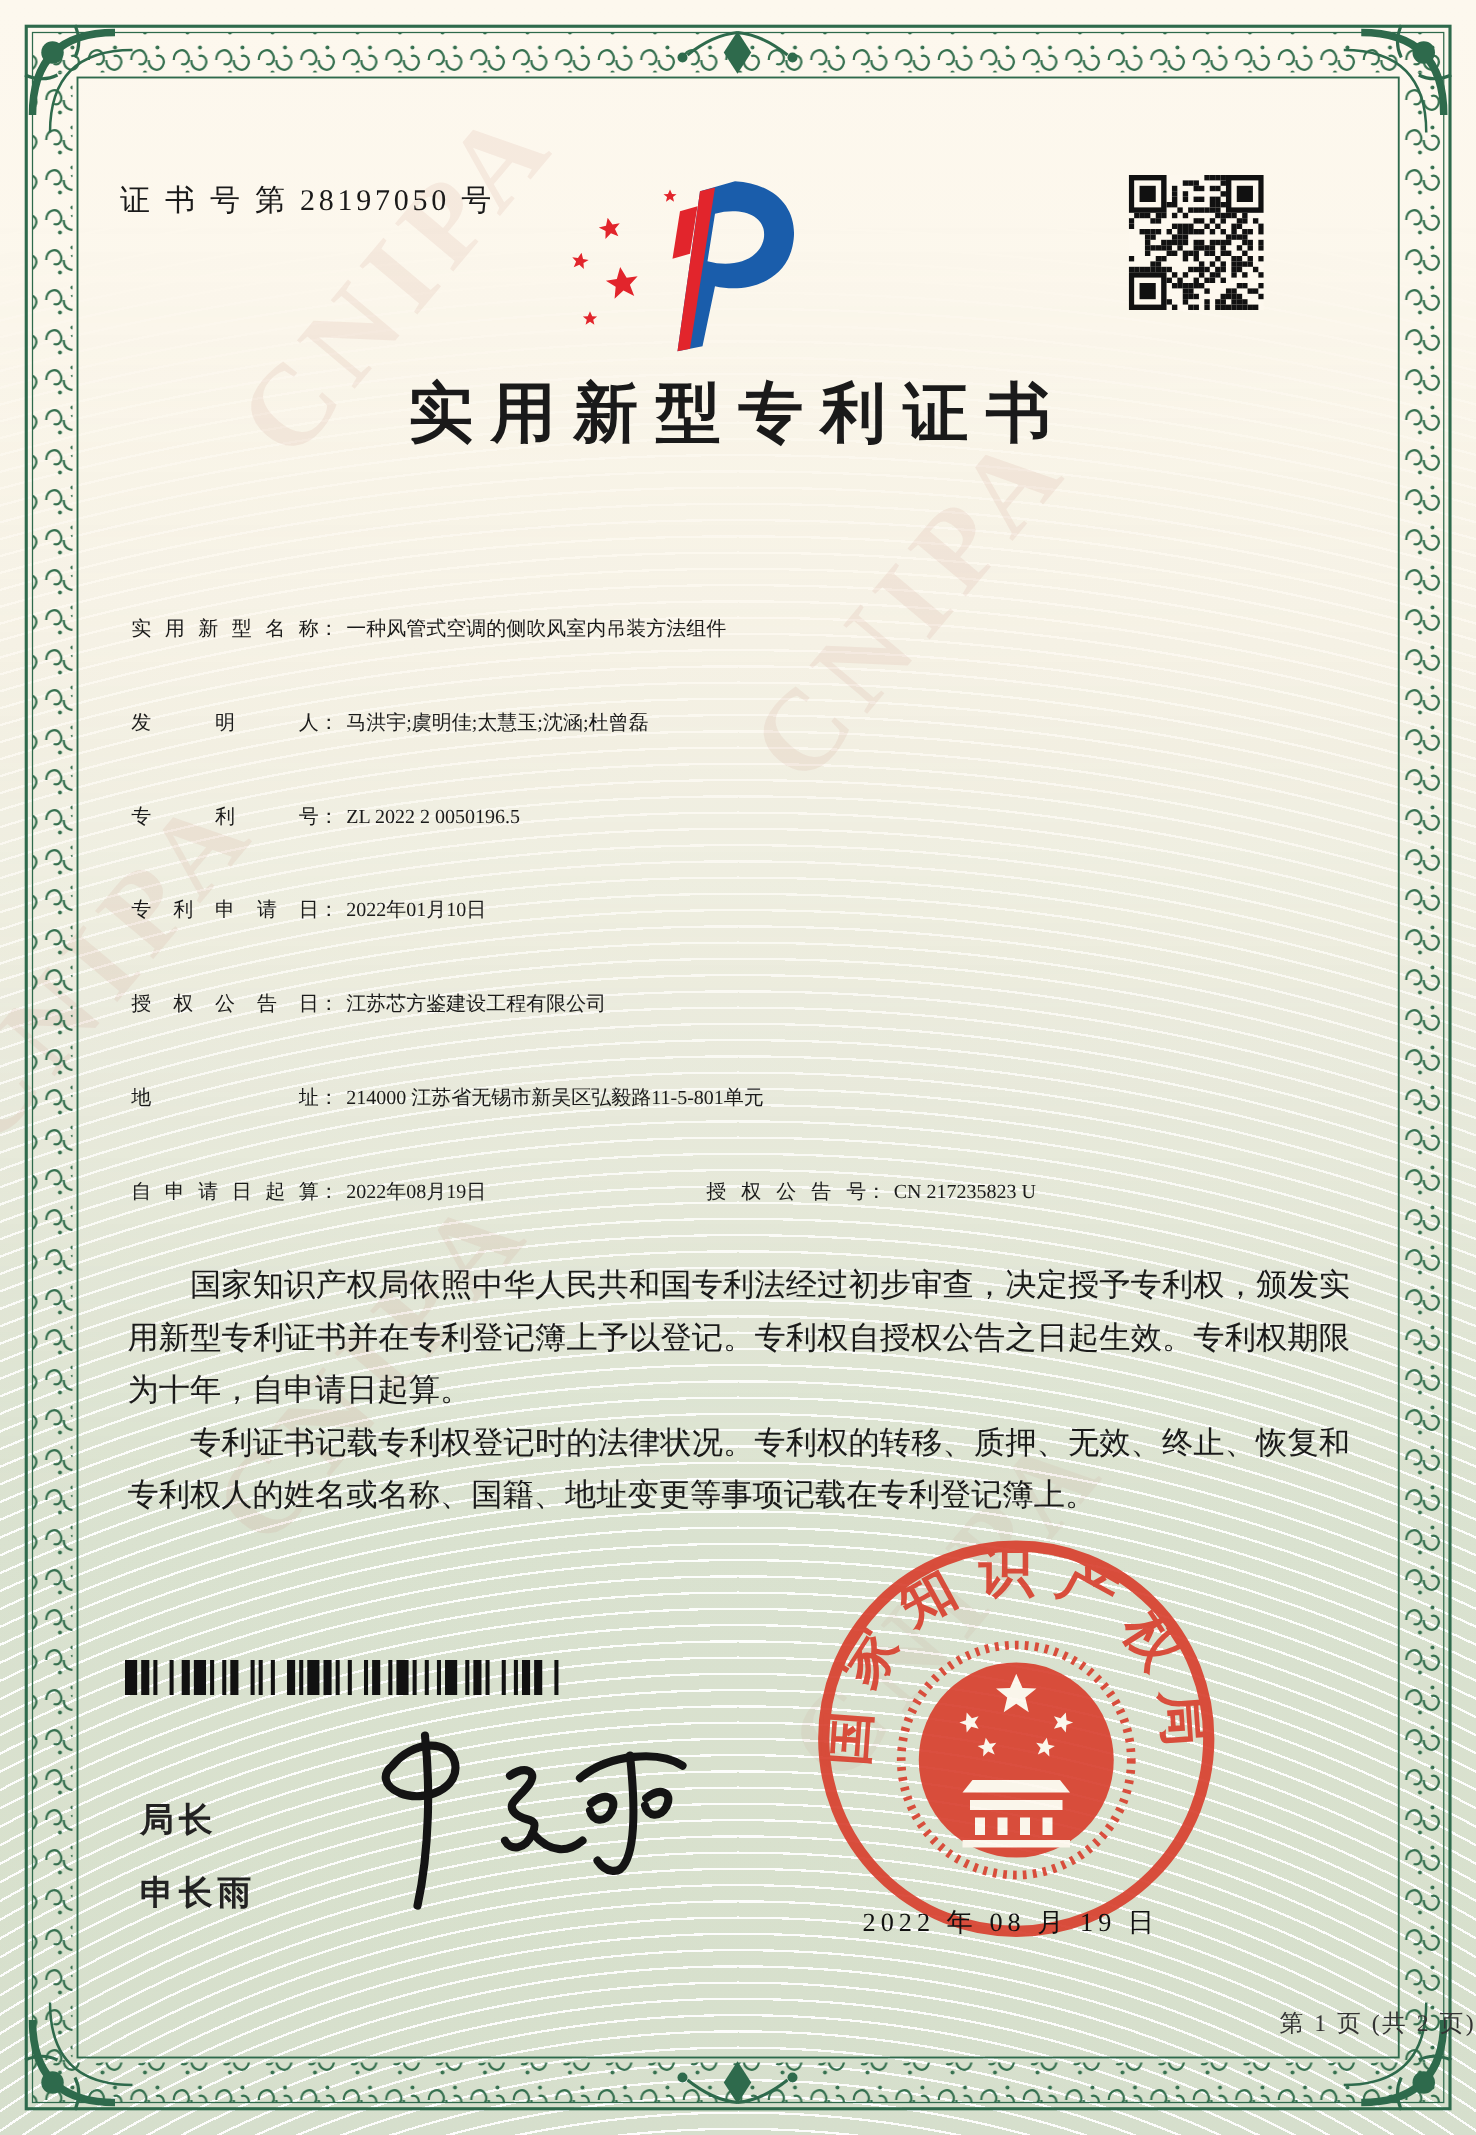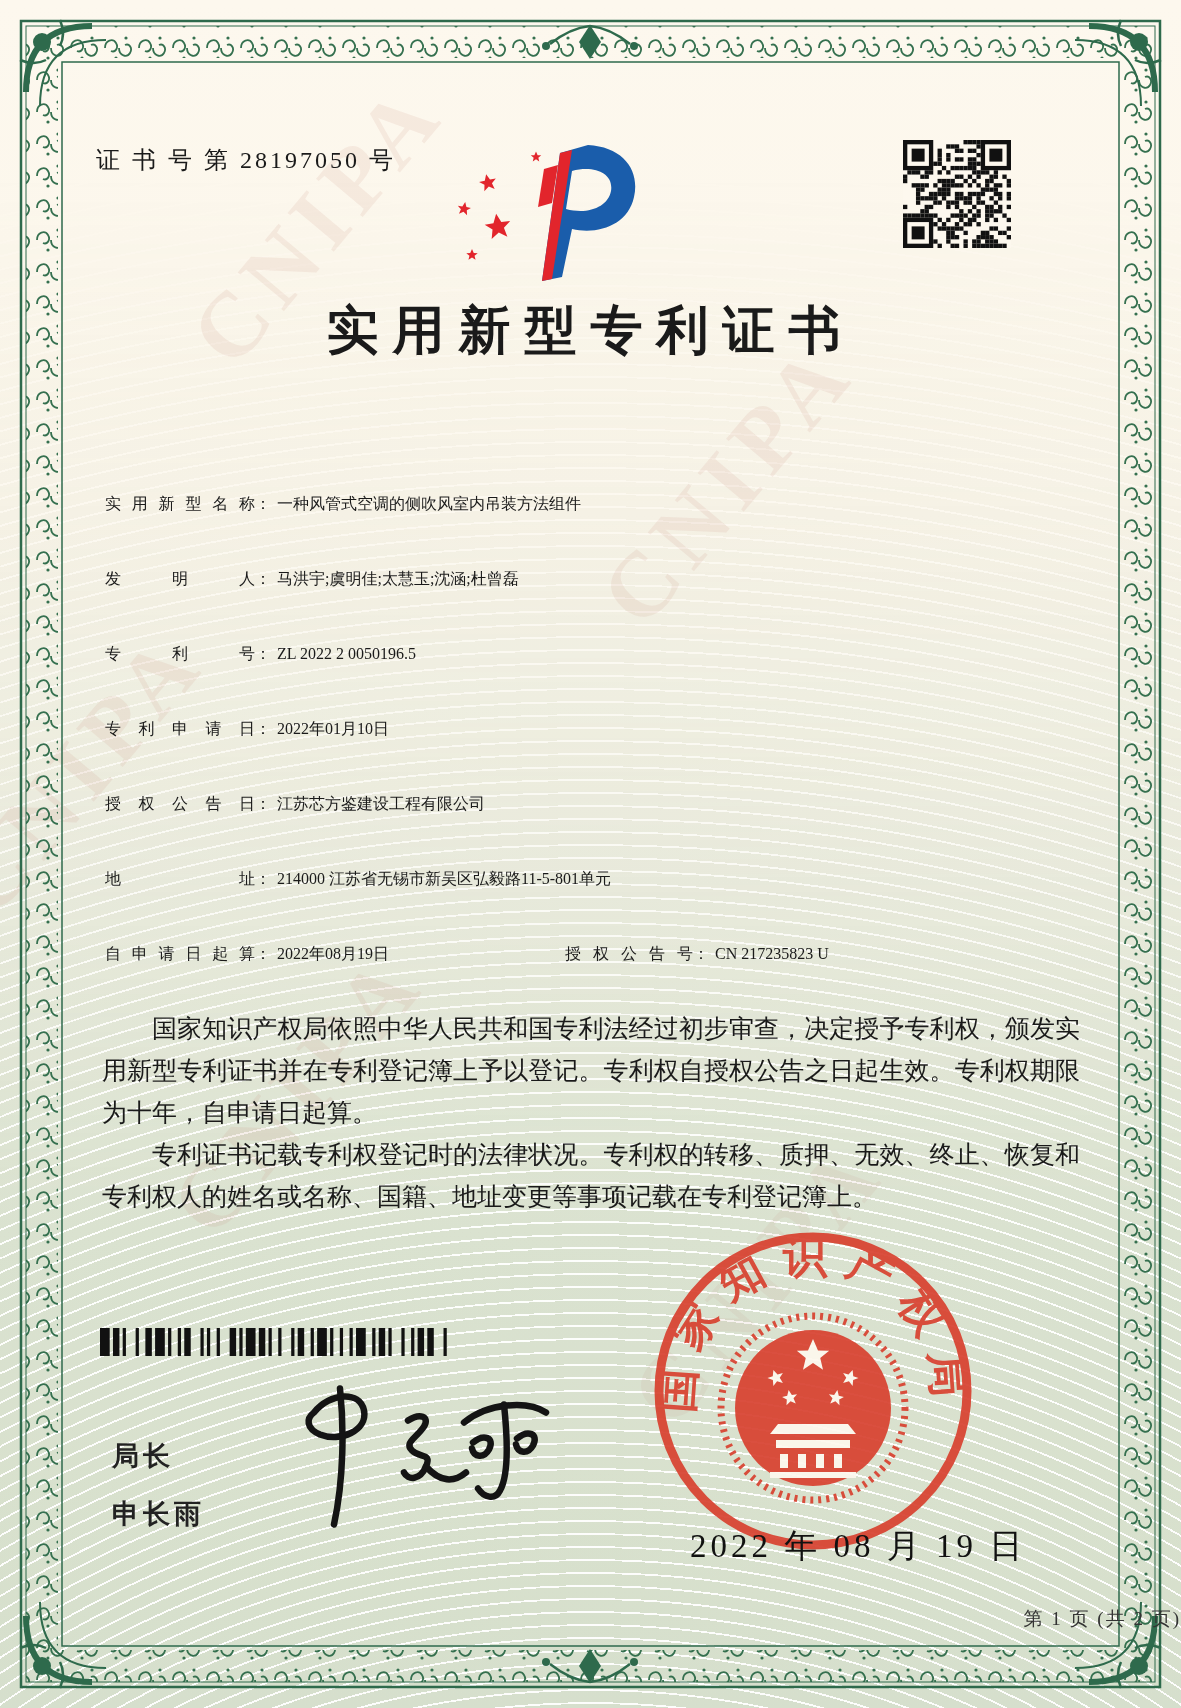--- a/index.html
+++ b/index.html
@@ -41,21 +41,21 @@
   .body-text{
     position:absolute;left:102px;top:1008px;width:978px;font-size:25px;
     line-height:42px;text-align:justify;
   }
   .body-text p{margin:0;text-indent:2em;}
   .barcode{position:absolute;left:100px;top:1328px;width:350px;height:28px;}
   .signer{position:absolute;left:112px;top:1438px;font-family:"Liberation Sans","DejaVu Sans",sans-serif;font-size:27px;color:#222;}
   .signer div{margin-bottom:22px;letter-spacing:4px;font-weight:bold;}
   .sig{position:absolute;left:258px;top:1382px;width:320px;height:155px;}
   .seal{position:absolute;left:648px;top:1226px;width:330px;height:330px;opacity:.92;}
-  .seal-date{position:absolute;left:690px;top:1524px;font-size:33px;letter-spacing:4px;color:#111;z-index:6;white-space:nowrap;}
+  .seal-date{position:absolute;left:690px;top:1524px;font-size:21px;letter-spacing:4px;color:#111;z-index:6;white-space:nowrap;}
   .footer{position:absolute;left:0;right:0;top:1606px;text-align:right;font-size:19px;color:#333;letter-spacing:2px;}
 </style>
 </head>
 <body>
 
 <div id="page">
 
   <div class="waves"></div>
 
   <div class="wm" style="left:150px;top:170px;">CNIPA</div>

